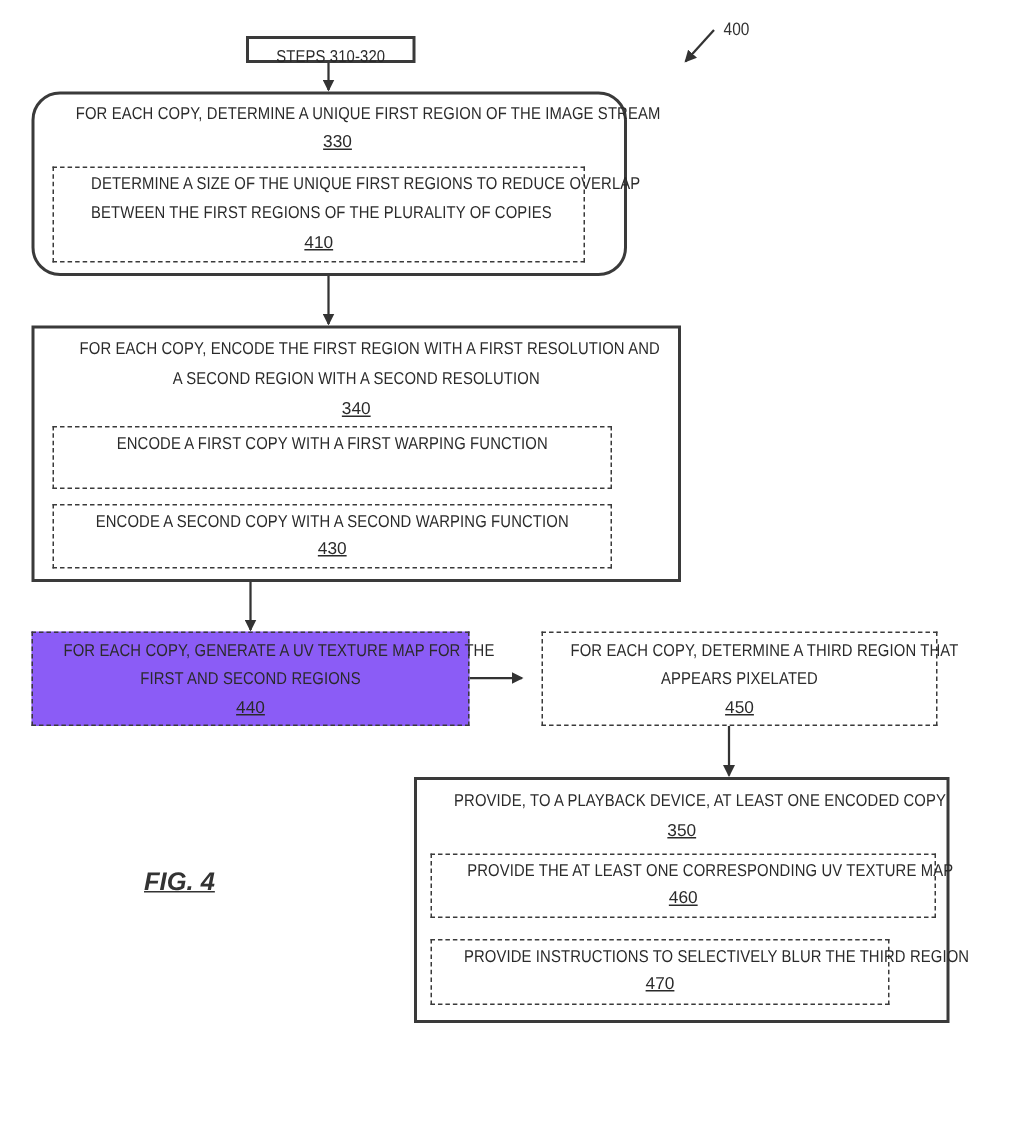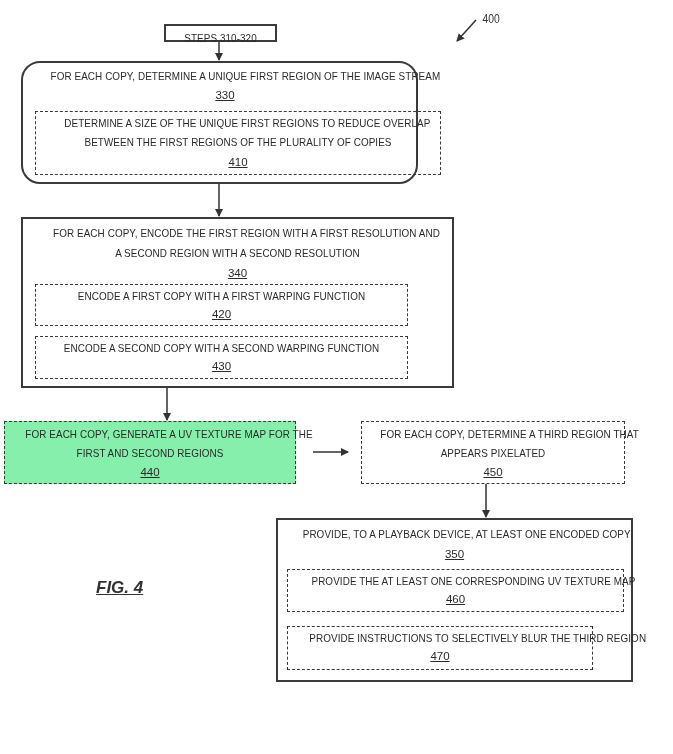--- a/index.html
+++ b/index.html
@@ -35,42 +35,41 @@
 
 <div class="lbl400">400</div>
 
 <div class="box" style="left:164px;top:24px;width:113px;height:18px;">
   <div class="txt" style="top:3px;">STEPS 310-320</div>
 </div>
 
 <div class="box" style="left:21px;top:61px;width:397px;height:123px;border-radius:19px;">
   <div class="txt" style="top:4px;">FOR EACH COPY, DETERMINE A UNIQUE FIRST REGION OF THE IMAGE STREAM</div>
   <div class="ref" style="top:24px;padding-left:11px;"><span>330</span></div>
-  <div class="dash" style="left:12px;top:48px;width:406px;height:64px;">
+  <div class="dash" style="left:12px;top:48px;width:355px;height:64px;">
     <div class="txt" style="top:2px;">DETERMINE A SIZE OF THE UNIQUE FIRST REGIONS TO REDUCE OVERLAP</div>
     <div class="txt" style="top:21px;">BETWEEN THE FIRST REGIONS OF THE PLURALITY OF COPIES</div>
     <div class="ref" style="top:42px;"><span>410</span></div>
   </div>
 </div>
 
 <div class="box" style="left:21px;top:217px;width:433px;height:171px;">
   <div class="txt" style="top:5px;">FOR EACH COPY, ENCODE THE FIRST REGION WITH A FIRST RESOLUTION AND</div>
   <div class="txt" style="top:25px;">A SECOND REGION WITH A SECOND RESOLUTION</div>
   <div class="ref" style="top:46px;"><span>340</span></div>
   <div class="dash" style="left:12px;top:65px;width:373px;height:42px;">
     <div class="txt" style="top:2px;">ENCODE A FIRST COPY WITH A FIRST WARPING FUNCTION</div>
-    <div class="ref" style="top:21px;"><span>420</span></div>
   </div>
   <div class="dash" style="left:12px;top:117px;width:373px;height:43px;">
     <div class="txt" style="top:2px;">ENCODE A SECOND COPY WITH A SECOND WARPING FUNCTION</div>
     <div class="ref" style="top:21px;"><span>430</span></div>
   </div>
 </div>
 
-<div class="dash" style="left:4px;top:421px;width:292px;height:63px;background:#86efac;text-decoration:underline;">
+<div class="dash" style="left:21px;top:421px;width:292px;height:63px;background:#8b5cf6;text-decoration:underline;">
   <div class="txt" style="top:3px;">FOR EACH COPY, GENERATE A UV TEXTURE MAP FOR THE</div>
   <div class="txt" style="top:22px;">FIRST AND SECOND REGIONS</div>
   <div class="ref" style="top:42px;"><span>440</span></div>
 </div>
 
 <div class="dash" style="left:361px;top:421px;width:264px;height:63px;background:#fff;">
   <div class="txt" style="top:3px;">FOR EACH COPY, DETERMINE A THIRD REGION THAT</div>
   <div class="txt" style="top:22px;">APPEARS PIXELATED</div>
   <div class="ref" style="top:42px;"><span>450</span></div>
 </div>

